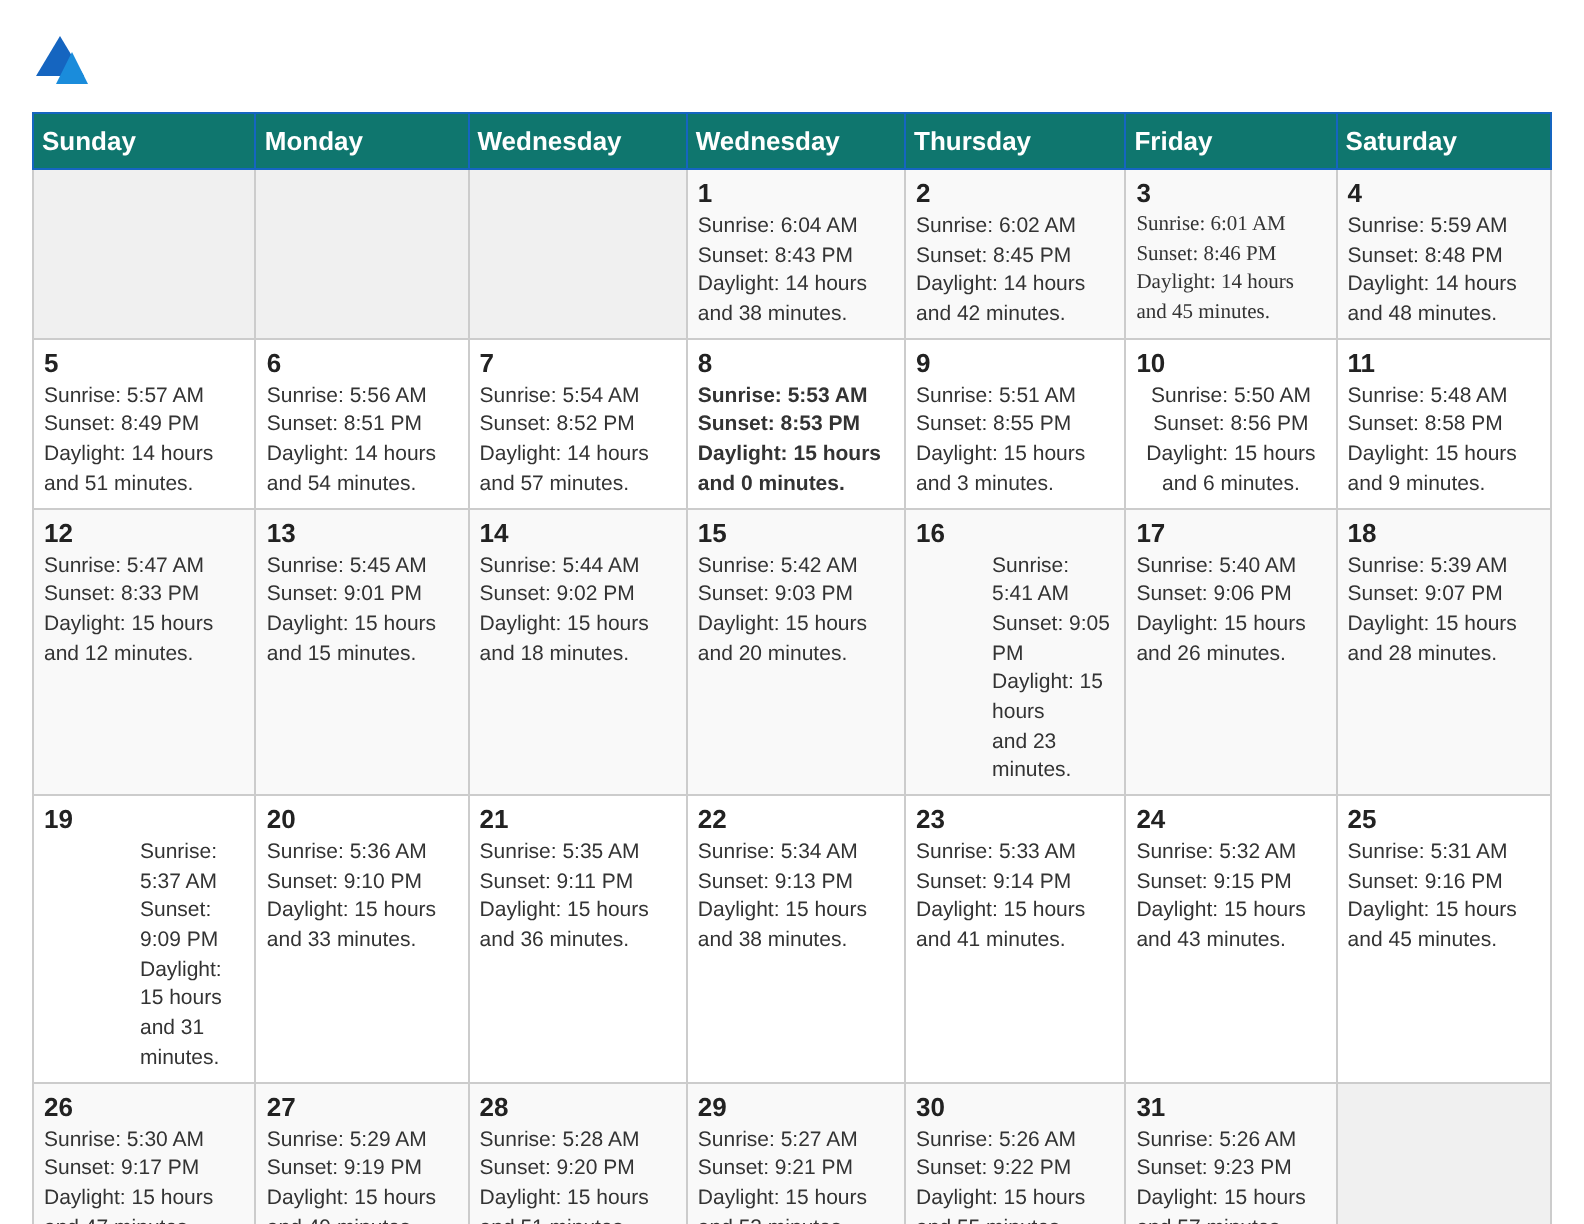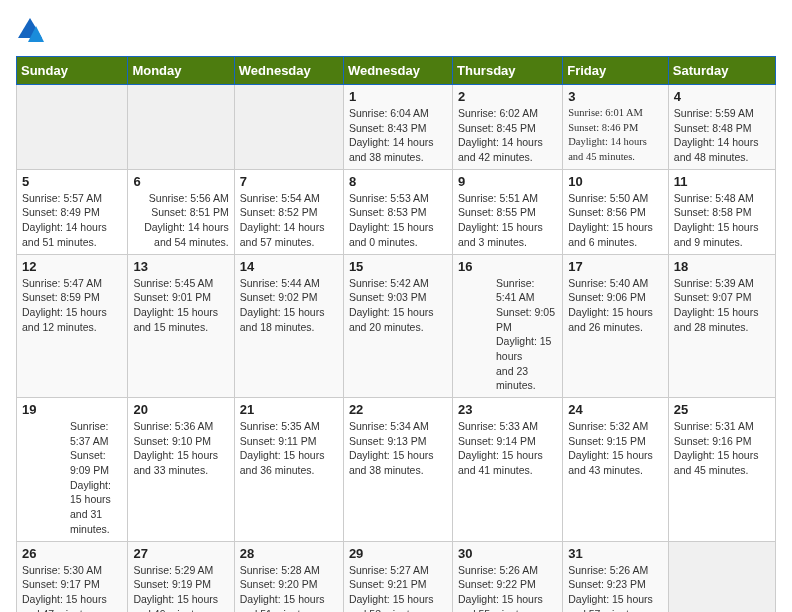--- a/index.html
+++ b/index.html
@@ -51,21 +51,21 @@
     .location {
       font-size: 16px;
       color: #444;
     }
     .calendar {
       width: 100%;
       border-collapse: collapse;
       font-size: 11px;
     }
     .calendar thead tr {
-      background-color: #4d7c0f;
+      background-color: #0f766e;
       color: white;
     }
     .calendar thead th {
       padding: 6px 4px;
       text-align: left;
       font-size: 13px;
       font-weight: bold;
       border: 1px solid #1565c0;
     }
     .calendar tbody tr {
@@ -165,66 +165,66 @@
       <tr>
         <td>
           <div class="day-number">5</div>
           <div class="day-info" style="white-space: pre-line;">Sunrise: 5:57 AM
 Sunset: 8:49 PM
 Daylight: 14 hours
 and 51 minutes.</div>
         </td>
         <td>
           <div class="day-number">6</div>
-          <div class="day-info" style="white-space: pre-line; text-align: right;">Sunrise: 5:56 AM
+          <div class="day-info" style="white-space: pre-line;">Sunrise: 5:56 AM
 Sunset: 8:51 PM
 Daylight: 14 hours
 and 54 minutes.</div>
         </td>
         <td>
           <div class="day-number">7</div>
           <div class="day-info" style="white-space: pre-line;">Sunrise: 5:54 AM
 Sunset: 8:52 PM
 Daylight: 14 hours
 and 57 minutes.</div>
         </td>
         <td>
           <div class="day-number">8</div>
-          <div class="day-info" style="white-space: pre-line;">Sunrise: 5:53 AM
+          <div class="day-info" style="white-space: pre-line; font-weight: bold;">Sunrise: 5:53 AM
 Sunset: 8:53 PM
 Daylight: 15 hours
 and 0 minutes.</div>
         </td>
         <td>
           <div class="day-number">9</div>
           <div class="day-info" style="white-space: pre-line;">Sunrise: 5:51 AM
 Sunset: 8:55 PM
 Daylight: 15 hours
 and 3 minutes.</div>
         </td>
         <td>
           <div class="day-number">10</div>
-          <div class="day-info" style="white-space: pre-line;">Sunrise: 5:50 AM
+          <div class="day-info" style="white-space: pre-line; text-align: center;">Sunrise: 5:50 AM
 Sunset: 8:56 PM
 Daylight: 15 hours
 and 6 minutes.</div>
         </td>
         <td>
           <div class="day-number">11</div>
           <div class="day-info" style="white-space: pre-line;">Sunrise: 5:48 AM
 Sunset: 8:58 PM
 Daylight: 15 hours
 and 9 minutes.</div>
         </td>
       </tr>
       <tr>
         <td>
           <div class="day-number">12</div>
           <div class="day-info" style="white-space: pre-line;">Sunrise: 5:47 AM
-Sunset: 8:59 PM
+Sunset: 8:33 PM
 Daylight: 15 hours
 and 12 minutes.</div>
         </td>
         <td>
           <div class="day-number">13</div>
           <div class="day-info" style="white-space: pre-line;">Sunrise: 5:45 AM
 Sunset: 9:01 PM
 Daylight: 15 hours
 and 15 minutes.</div>
         </td>

